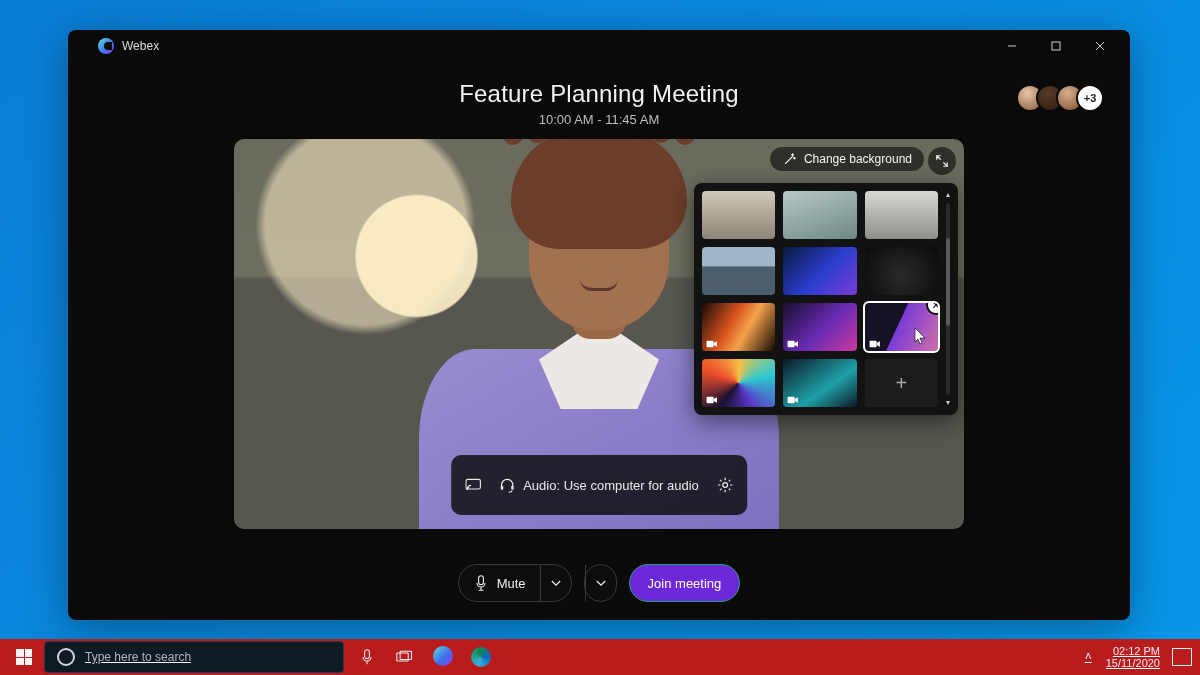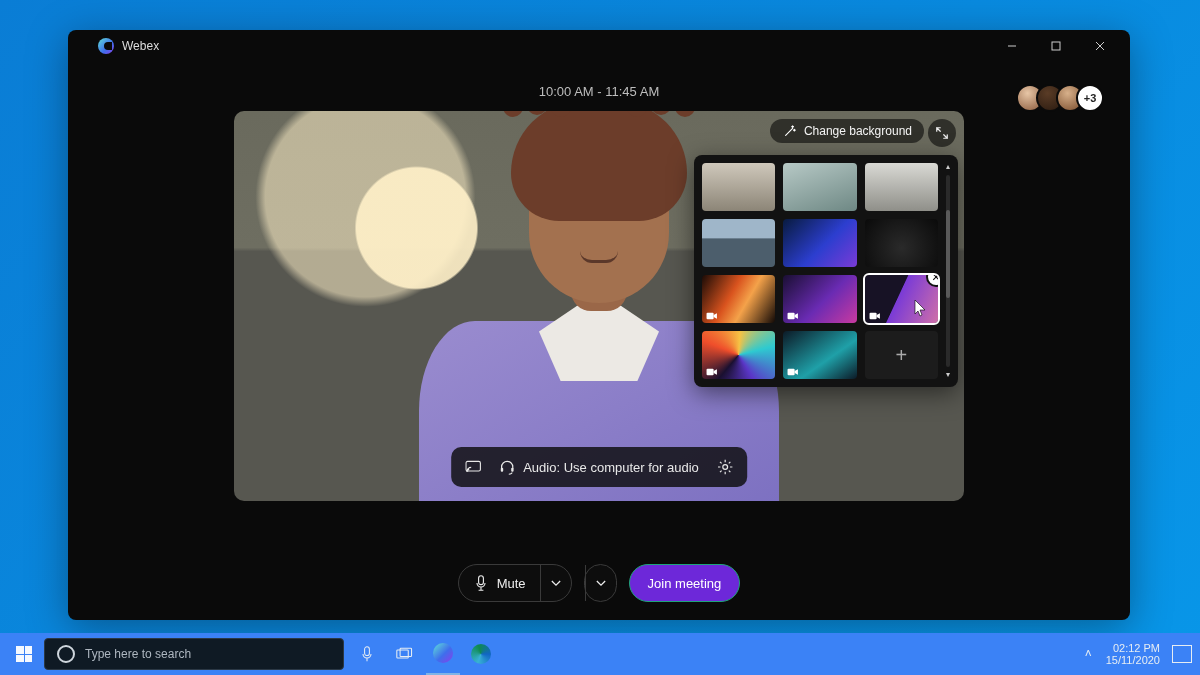--- a/index.html
+++ b/index.html
@@ -183,21 +183,21 @@
     box-shadow:0 0 0 2px #121212;
   }
   .bg-thumb.add{ display:flex;align-items:center;justify-content:center;color:#aaa;font-size:20px; background:#1c1c1c;}
   .cursor{ position:absolute; color:#fff; font-size:14px; pointer-events:none; text-shadow:0 0 2px #000;}
 
   
   .audio-bar{
     position:absolute; bottom:14px; left:50%; transform:translateX(-50%);
     background: rgba(12,12,12,.82);
     border-radius: 10px;
-    padding: 12px 14px;
+    padding: 22px 14px;
     display:flex; align-items:flex-end; gap:18px;
     color:#e8e8e8; font-size:13px;
   }
   .audio-bar .slot{display:flex;align-items:center;gap:8px;}
   .mini-icon{ width:16px;height:16px; display:inline-flex;align-items:center;justify-content:center;}
 
   
   .controls{
     display:flex; gap:12px; justify-content:center; align-items:center;
     padding: 12px 0 18px;
@@ -207,24 +207,25 @@
     border:1px solid #3a3a3a; border-radius:22px;
     background:#0d0d0d; height:38px; color:#eee; font-size:13px;
   }
   .pill .seg{ display:flex;align-items:center; gap:8px; padding:0 14px; height:100%;}
   .pill .seg.caret{ border-left:1px solid #3a3a3a; padding:0 10px;}
   .pill.join{ background:#6d28d9; border-color:#1fa37a; color:#fff; padding:0 18px; font-weight:500;}
   .pill.join .seg{padding:0;}
 
   
   .taskbar{
-    position:absolute; left:0; right:0; bottom:0; height:42px;
-    background:#3b82f6; color:#fff;
+    position:absolute; left:0; right:0; bottom:0; height:36px;
+    background:#b91c1c; color:#fff;
     display:flex; align-items:center; padding:0 8px 0 4px;
     font-size:12px;
+    text-decoration:underline;
   }
   .start-btn{ width:40px;height:42px; display:flex;align-items:center;justify-content:center;}
   .win-logo{ width:16px;height:16px; display:grid; grid-template:1fr 1fr/1fr 1fr; gap:1px;}
   .win-logo span{ background:#fff; opacity:.95;}
   .search-box{
     display:flex; align-items:center; gap:10px;
     background:#0f1a24; height:32px; border-radius:4px;
     padding:0 12px; color:#aeb7c0; min-width:300px;
     border:1px solid #2b3845;
   }
@@ -268,20 +269,21 @@
       <div class="win-btn close">
         <svg width="10" height="10">
             <line x1="1" y1="1" x2="9" y2="9" stroke="#ccc" stroke-width="1"></line>
             <line x1="9" y1="1" x2="1" y2="9" stroke="#ccc" stroke-width="1"></line>
           </svg>
       </div>
     </div>
   </div>
 
   <div class="meeting-header">
+    <div class="meeting-title">Feature Planning Meeting</div>
     <div class="meeting-time">10:00 AM - 11:45 AM</div>
 
     <div class="participants">
       <div class="avatar a1"></div>
       <div class="avatar a2"></div>
       <div class="avatar a3"></div>
       <div class="avatar more">+3</div>
     </div>
   </div>
 

